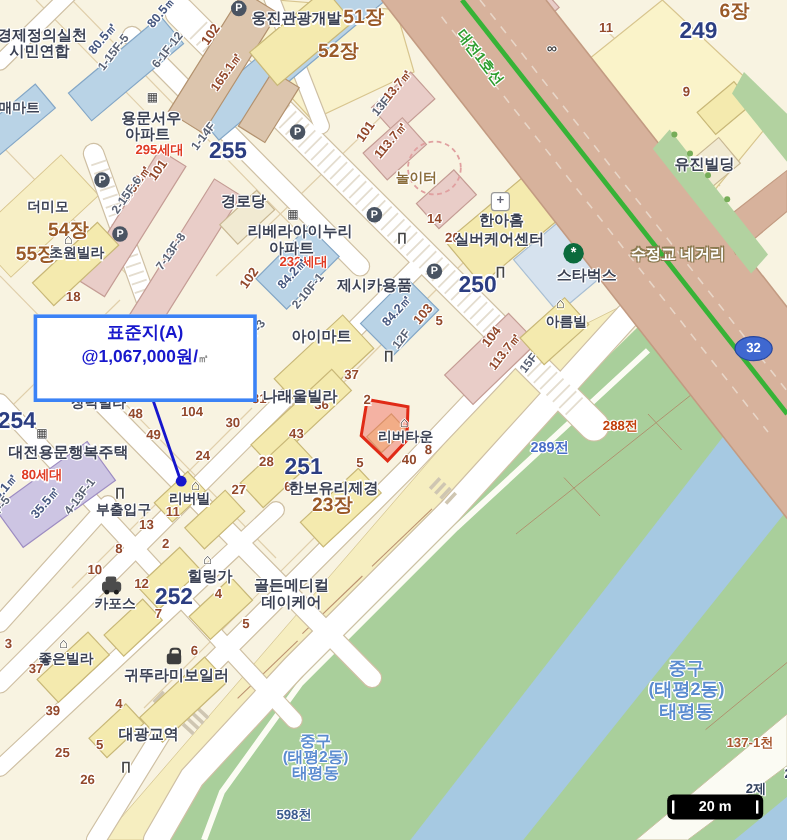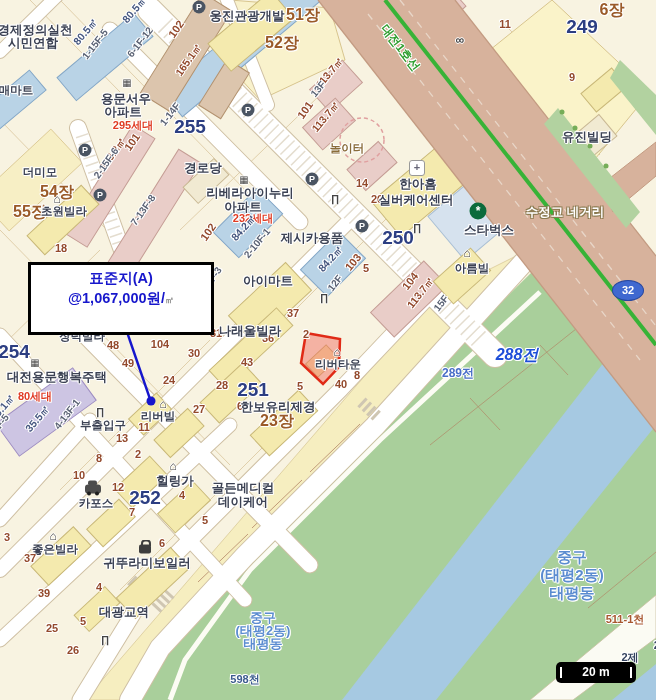--- a/index.html
+++ b/index.html
@@ -15,21 +15,21 @@
   .bignum{font-size:19px;color:#2c3e82;font-weight:700;}
   .jang{font-size:16px;color:#9a5a28;font-weight:700;}
   .areaM{font-size:10.5px;color:#93492c;font-weight:600;}
   .areaB{font-size:10.5px;color:#475880;font-weight:600;}
   .floor{font-size:10px;color:#5a6274;font-weight:600;}
   .red11{font-size:11px;color:#e03c24;font-weight:700;}
   .subject{font-size:27px;color:#f20000;font-weight:800;letter-spacing:5px;
            text-shadow:2px 0 0 #fff,-2px 0 0 #fff,0 2px 0 #fff,0 -2px 0 #fff;}
   .district13{font-size:13px;color:#5b8cd0;font-weight:700;}
   .district15{font-size:15px;color:#5b8cd0;font-weight:700;}
-  .jeonG{font-size:16px;color:#1d4ed8;font-weight:700;font-style:italic;}
+  .jeonG{font-size:11px;color:#c2410c;font-weight:700;}
   .jeonB{font-size:12px;color:#4a6fc8;font-weight:700;}
   .cheon{font-size:11px;color:#3c5c8e;font-weight:700;}
   .cheonO{font-size:11px;color:#a8572f;font-weight:700;}
   .navy11{font-size:11px;color:#33425e;font-weight:700;}
   .roadname{font-size:12.5px;color:#ffffff;font-weight:700;
             text-shadow:1px 1px 0 #8a7a50,-1px -1px 0 #8a7a50,1px -1px 0 #8a7a50,-1px 1px 0 #8a7a50;}
   .subway{font-size:12px;color:#2f9e2f;font-weight:700;}
   .play{font-size:11.5px;color:#8a6d3b;font-weight:700;}
 
   .icon{position:absolute;transform:translate(-50%,-50%);pointer-events:none;}
@@ -43,21 +43,21 @@
           color:#667;font:700 11px/12px "Liberation Sans",sans-serif;text-align:center;}
   .icon-star{width:17px;height:17px;border-radius:50%;background:#0b6b3c;color:#fff;
           font:700 12px/16px "Liberation Sans",sans-serif;text-align:center;}
   .icon-car{width:16px;height:9px;background:#4c4c4c;border-radius:3px;}
   .icon-car::before{content:"";position:absolute;top:-4px;left:3px;width:9px;height:5px;background:#4c4c4c;border-radius:2px;}
   .icon-car::after{content:"";position:absolute;bottom:-2px;left:2px;width:4px;height:4px;border-radius:50%;background:#1e1e1e;box-shadow:8px 0 0 #1e1e1e;}
   .icon-bag{width:12px;height:9px;background:#3e3e3e;border-radius:2px;}
   .icon-bag::before{content:"";position:absolute;top:-5px;left:2px;width:6px;height:5px;border:2px solid #3e3e3e;border-bottom:none;border-radius:4px 4px 0 0;}
 
   #callout{position:absolute;left:28px;top:262px;width:180px;height:64px;background:#fff;
-           border:3px solid #000000;color:#1717cc;text-align:center;font-weight:800;
+           border:3px solid #3b82f6;color:#1717cc;text-align:center;font-weight:800;
            font-size:14.5px;line-height:20px;padding-top:3px;z-index:5;}
   #callout .unit{font-size:9px;color:#8a8a8a;font-weight:700;}
   #route-badge{position:absolute;left:612px;top:280px;width:30px;height:19px;background:#3f68d0;
            border:1px solid #27479f;border-radius:50%;color:#fff;font:700 11px/19px "Liberation Sans",sans-serif;
            text-align:center;z-index:4;}
   #scalebar{position:absolute;left:556px;top:662px;width:80px;height:21px;background:#000000;
            border-radius:5px;color:#fff;font:700 12px/21px "Liberation Sans",sans-serif;text-align:center;z-index:4;}
   #scalebar::before,#scalebar::after{content:"";position:absolute;top:5px;width:2px;height:11px;background:#fff;}
   #scalebar::before{left:4px;} #scalebar::after{right:4px;}
 </style>
@@ -350,21 +350,21 @@
       <span class="lbl pnum" style="left: 73px; top: 650px; transform: translate(-50%, -50%);">26</span>
       <span class="lbl district13" style="left: 263px; top: 618px; transform: translate(-50%, -50%);">중구</span>
       <span class="lbl district13" style="left: 263px; top: 631px; transform: translate(-50%, -50%);">(태평2동)</span>
       <span class="lbl district13" style="left: 263px; top: 644px; transform: translate(-50%, -50%);">태평동</span>
       <span class="lbl cheon" style="left: 245px; top: 679px; transform: translate(-50%, -50%);">598천</span>
       <span class="lbl jeonG" style="left: 517px; top: 355px; transform: translate(-50%, -50%);">288전</span>
       <span class="lbl jeonB" style="left: 458px; top: 373px; transform: translate(-50%, -50%);">289전</span>
       <span class="lbl district15" style="left: 572px; top: 557px; transform: translate(-50%, -50%);">중구</span>
       <span class="lbl district15" style="left: 572px; top: 575px; transform: translate(-50%, -50%);">(태평2동)</span>
       <span class="lbl district15" style="left: 572px; top: 593px; transform: translate(-50%, -50%);">태평동</span>
-      <span class="lbl cheonO" style="left: 625px; top: 619px; transform: translate(-50%, -50%);">511-1천</span>
+      <span class="lbl cheonO" style="left: 625px; top: 619px; transform: translate(-50%, -50%);">137-1천</span>
       <span class="lbl navy11" style="left: 627px; top: 645px; transform: translate(-50%, -50%); margin-left: 36px;">284</span>
       <span class="lbl navy11" style="left: 630px; top: 657px; transform: translate(-50%, -50%);">2제</span>
       <span class="lbl bignum" style="left: 582px; top: 27px; transform: translate(-50%, -50%);">249</span>
       <span class="lbl pnum" style="left: 505px; top: 24px; transform: translate(-50%, -50%);">11</span>
       <span class="lbl pnum" style="left: 572px; top: 77px; transform: translate(-50%, -50%);">9</span>
       <span class="lbl jang" style="left: 612px; top: 10px; transform: translate(-50%, -50%);">6장</span>
       <span class="lbl bldg13" style="left: 587px; top: 137px; transform: translate(-50%, -50%);">유진빌딩</span>
       <span class="lbl roadname" style="left: 565px; top: 212px; transform: translate(-50%, -50%);">수정교 네거리</span>
       <span class="lbl subway" style="left: 400px; top: 48px; transform: translate(-50%, -50%) rotate(52deg);">대전1호선</span>
     </div>

